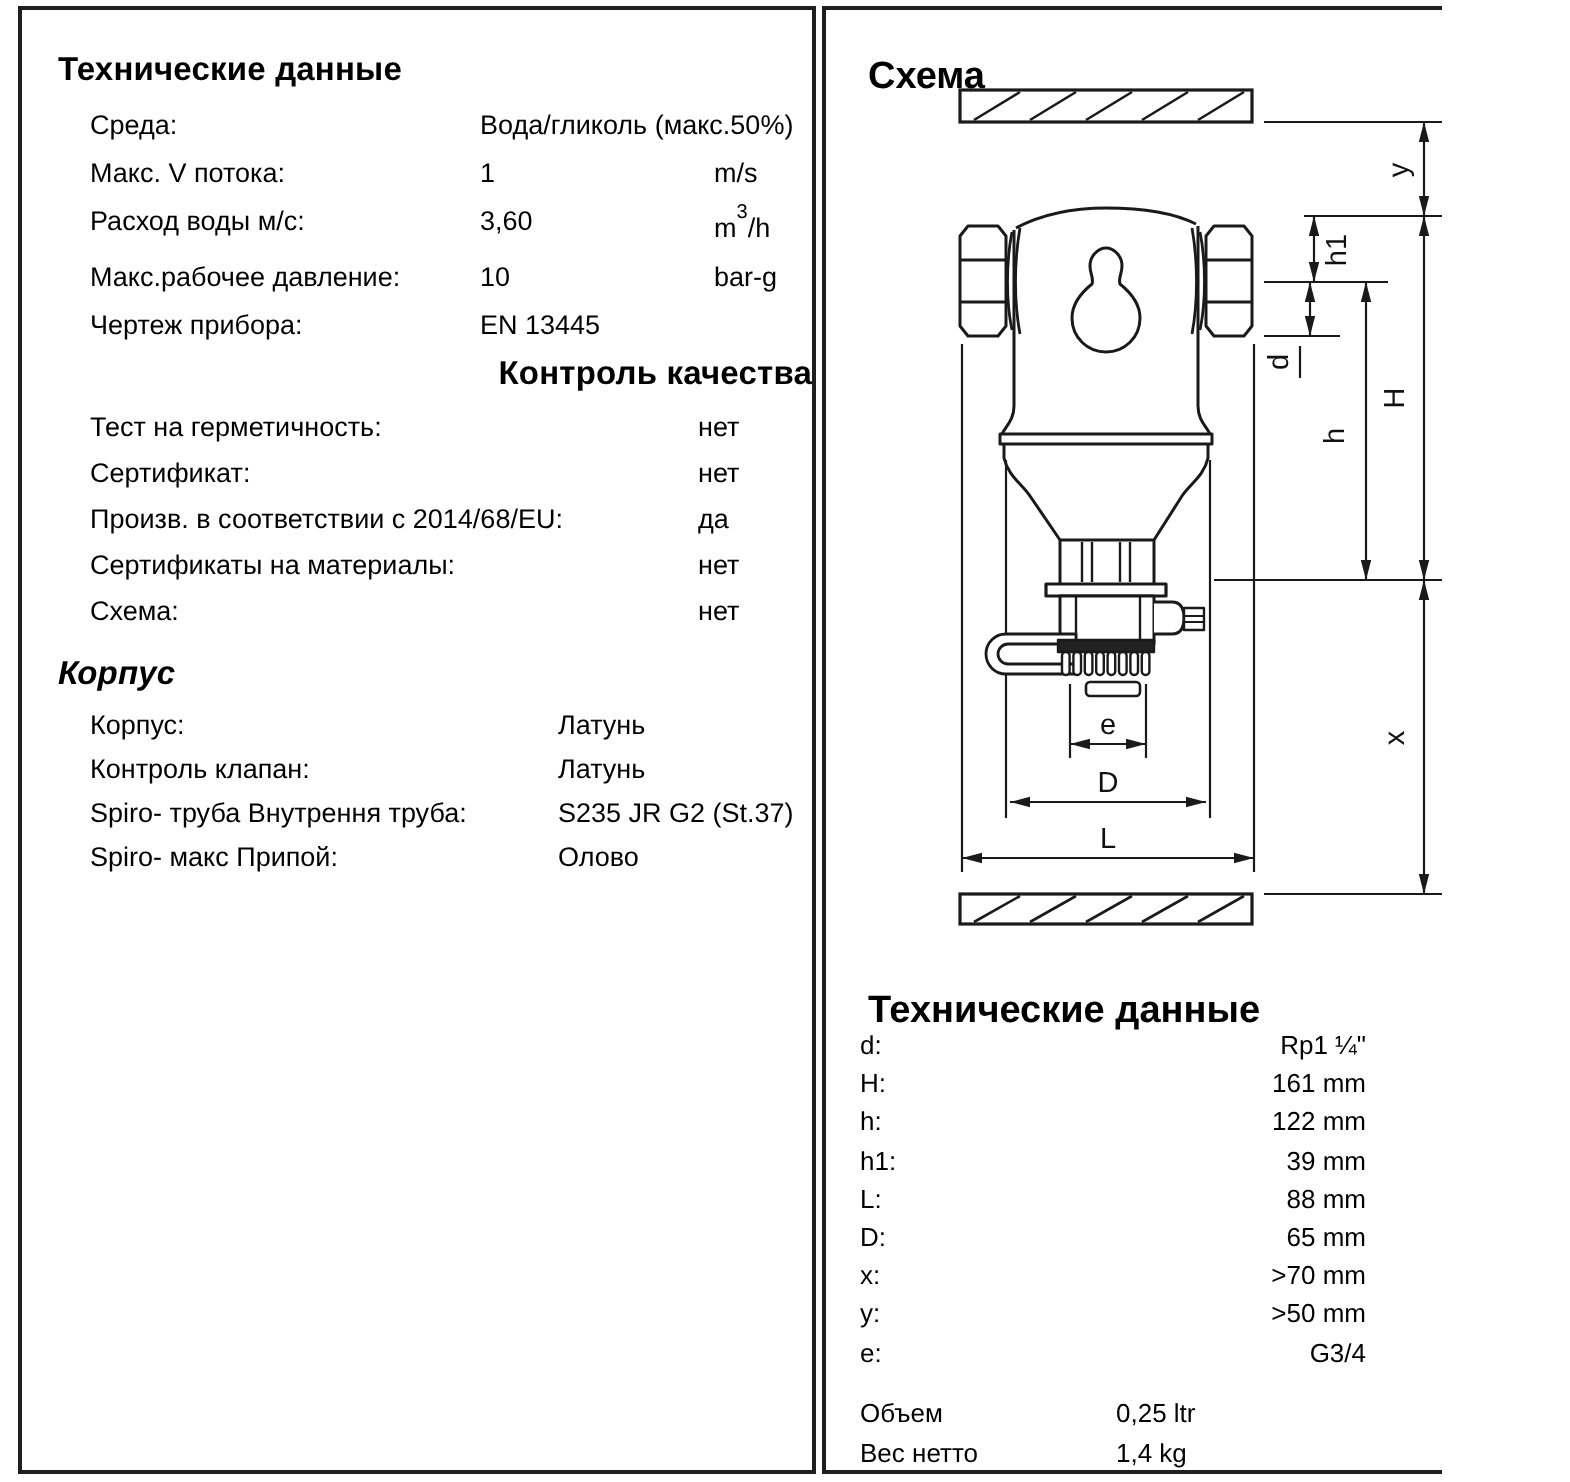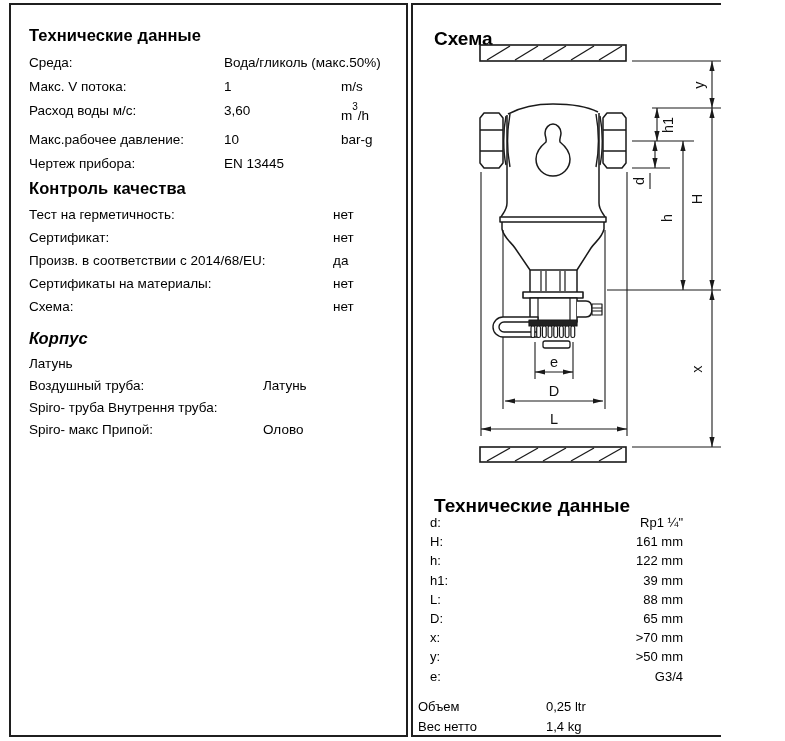--- a/index.html
+++ b/index.html
@@ -12,42 +12,42 @@
     border:2px solid #1f1f1f;background:#fff;
   }
   .panel-left{left:9px;width:399px;}
   .panel-right{left:411px;width:361px;}
 
   .panel-left h2{
     font-size:16.5px;font-weight:bold;line-height:19px;
     margin:0;padding-left:18px;letter-spacing:0.1px;
   }
   .h-s1{margin-top:21px !important;margin-bottom:6px !important;}
-  .h-s2{margin-top:3px !important;margin-bottom:5px !important;}
+  .h-s2{margin-top:3px !important;margin-bottom:5px !important;text-align:right;}
   .h-s3{margin-top:11px !important;margin-bottom:5px !important;font-style:italic;}
 
-  .rows{padding-left:18px;padding-right:8px;font-size:13.5px;}
+  .rows{padding-left:34px;padding-right:8px;font-size:13.5px;}
   .row{display:grid;}
   .s1 .row{grid-template-columns:195px 117px 1fr;line-height:24px;}
   .s2 .row{grid-template-columns:304px 1fr;line-height:23px;}
   .s3 .row{grid-template-columns:234px 1fr;line-height:22px;}
   .row span{white-space:nowrap;}
   sup.u3{font-size:10px;position:relative;top:-4px;}
 
   .schema-title,.tech-title{
     position:absolute;font-size:19px;font-weight:bold;line-height:19px;margin:4px;
   }
   .schema-title{left:17px;top:20px;}
   .tech-title{left:17px;top:487px;}
 
   .drawing{position:absolute;left:411px;top:42px;width:361px;height:422px;}
 
   .dims{position:absolute;left:17px;top:508px;width:253px;font-size:13px;}
   .dims .drow{display:flex;justify-content:space-between;line-height:19.2px;}
-  .extras{position:absolute;left:5px;top:692px;font-size:13px;width:260px;}
+  .extras{position:absolute;left:17px;top:692px;font-size:13px;width:260px;}
   .extras .drow{display:grid;grid-template-columns:128px 1fr;line-height:19.5px;}
 </style>
 </head>
 <body>
 
 <div class="page">
 
   <div class="panel panel-left">
 
     <h2 class="h-s1">Технические данные</h2>
@@ -99,28 +99,30 @@
       </div>
       <div class="row">
         <span>Схема:</span>
         <span>нет</span>
       </div>
     </div>
 
     <h2 class="h-s3">Корпус</h2>
     <div class="rows s3">
       <div class="row">
+        <span>Корпус:</span>
         <span>Латунь</span>
       </div>
       <div class="row">
-        <span>Воздушный труба:</span>
+        <span>Контроль клапан:</span>
         <span>Латунь</span>
       </div>
       <div class="row">
         <span>Spiro- труба Внутрення труба:</span>
+        <span>S235 JR G2 (St.37)</span>
       </div>
       <div class="row">
         <span>Spiro- макс Припой:</span>
         <span>Олово</span>
       </div>
     </div>
   </div>
 
   <div class="panel panel-right">
     <h2 class="schema-title">Схема</h2>

